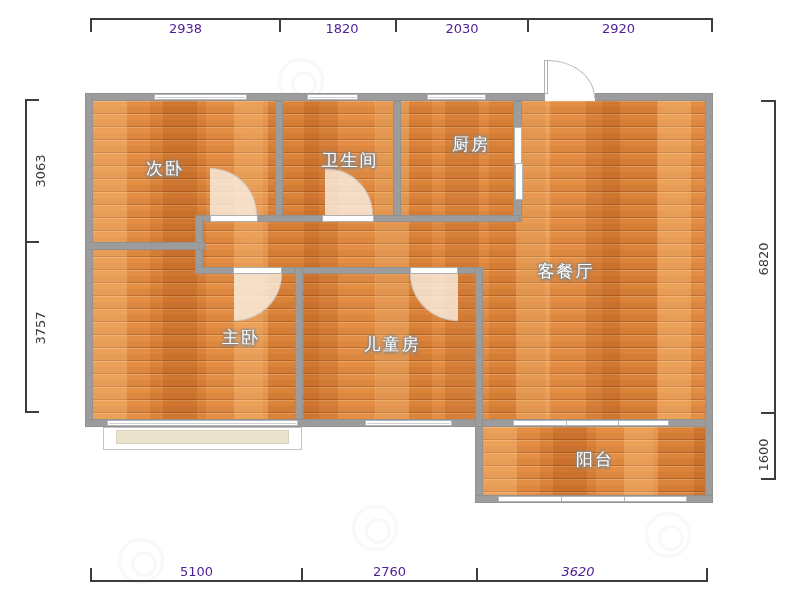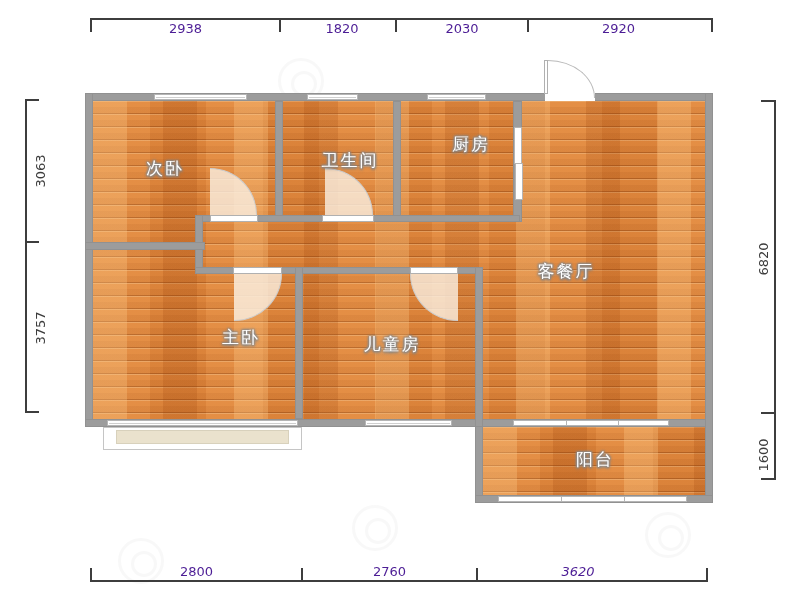--- a/index.html
+++ b/index.html
@@ -149,18 +149,18 @@
     <div class="dim-vlabel" style="left:763px;top:259px;">6820</div>
     <div class="dim-vlabel" style="left:763px;top:455px;">1600</div>
   </div>
 
   <div>
     <div class="dline" style="left:91px;top:580px;width:617px;height:2px;"></div>
     <div class="dline" style="left:90px;top:568px;width:2px;height:14px;"></div>
     <div class="dline" style="left:301px;top:568px;width:2px;height:14px;"></div>
     <div class="dline" style="left:476px;top:568px;width:2px;height:14px;"></div>
     <div class="dline" style="left:706px;top:568px;width:2px;height:14px;"></div>
-    <div class="dim-label" style="left:91px;top:564px;width:211px;">2800</div>
+    <div class="dim-label" style="left:91px;top:564px;width:211px;">5100</div>
     <div class="dim-label" style="left:302px;top:564px;width:175px;">2760</div>
     <div class="dim-label" style="left:477px;top:564px;width:202px;font-style:italic;">3620</div>
   </div>
 
 </div>
 
 </body></html>

